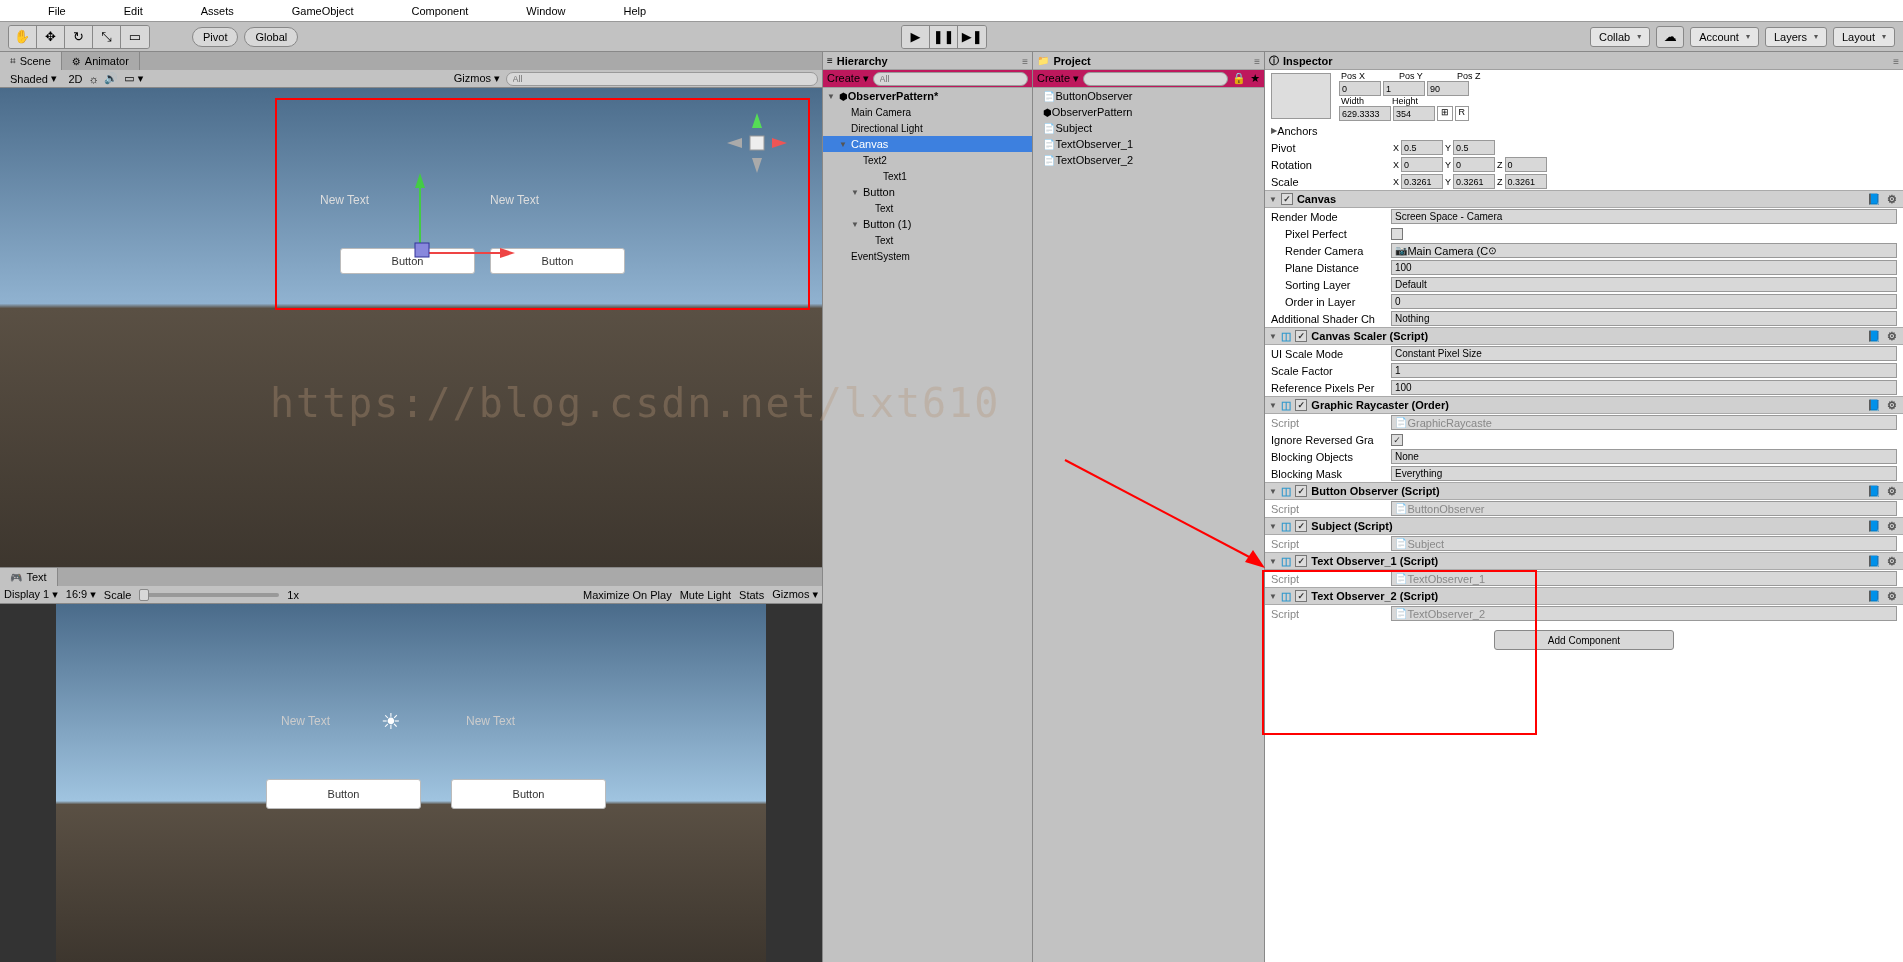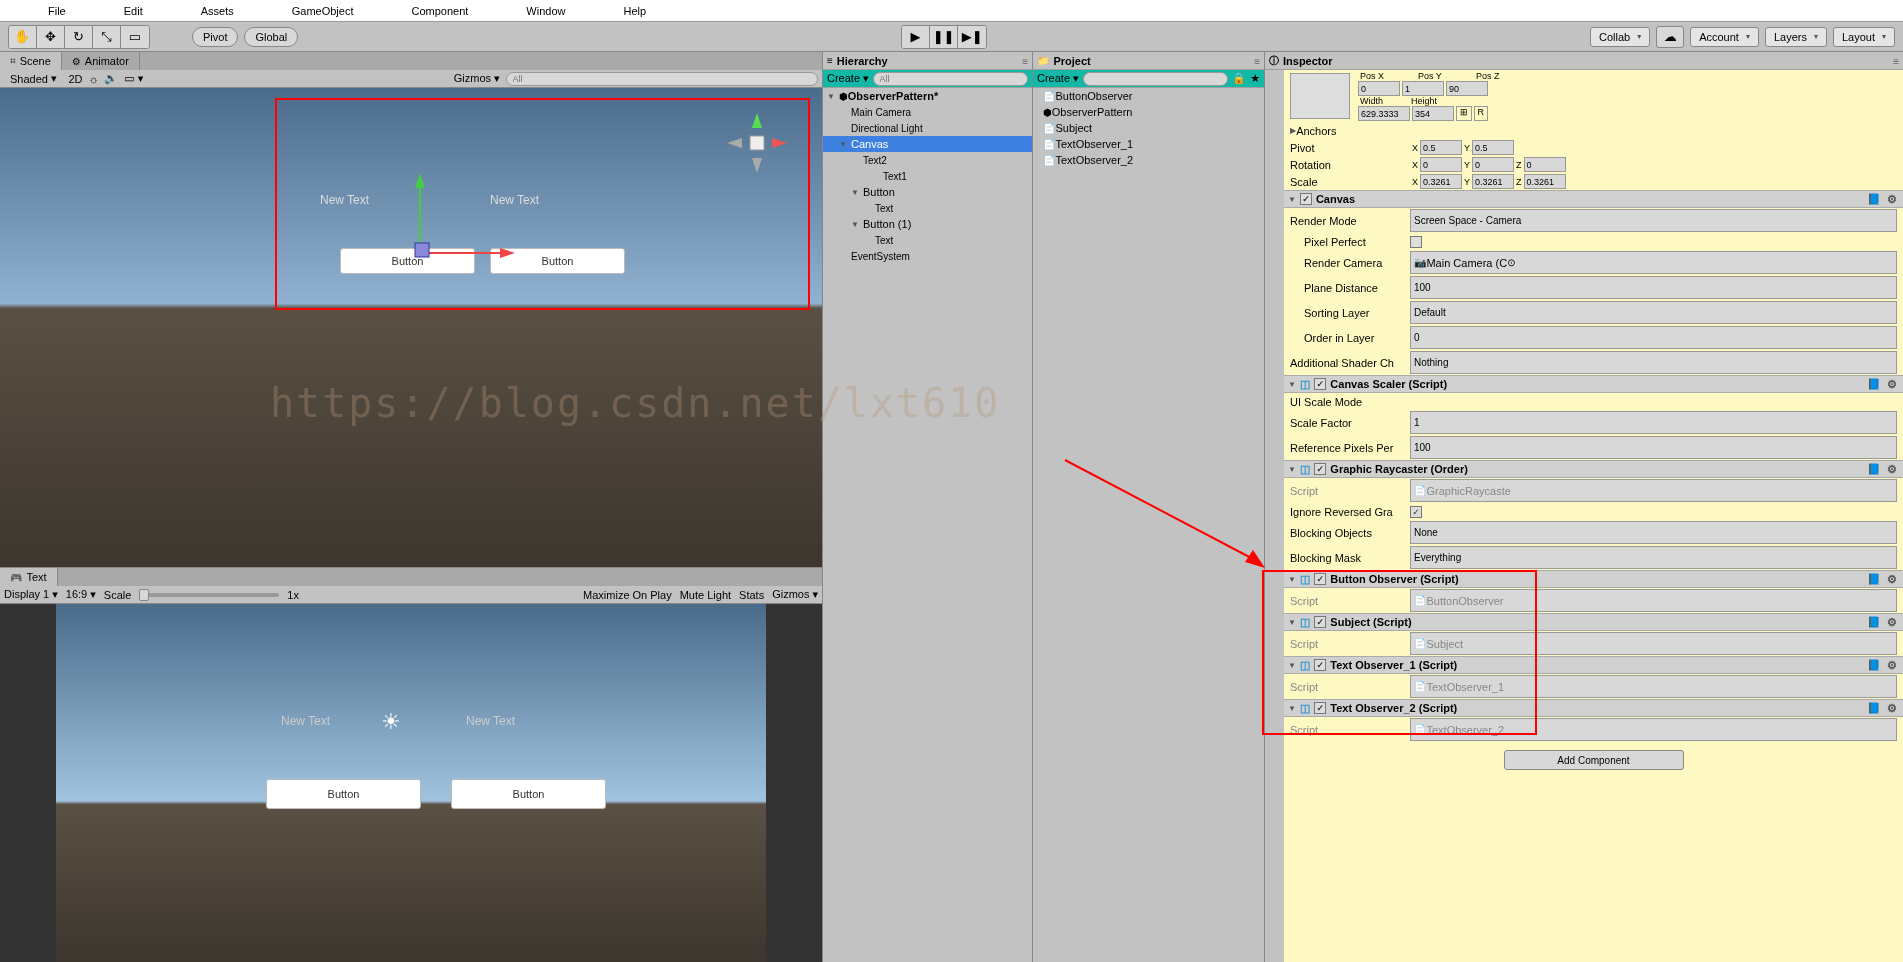--- a/index.html
+++ b/index.html
@@ -25,32 +25,32 @@
 .red-box { position:absolute; left:275px; top:10px; width:535px; height:212px; border:2px solid red; pointer-events:none; }
 .scene-text { position:absolute; color:#ddd; font-size:12px; }
 .scene-button { position:absolute; width:135px; height:26px; background:#fff; border:1px solid #bbb; border-radius:3px; display:flex; align-items:center; justify-content:center; font-size:11px; color:#333; }
 .gizmo { position:absolute; }
 .game-panel { height:395px; display:flex; flex-direction:column; border-top:1px solid #888; }
 .game-toolbar { height:18px; background:#c2c2c2; display:flex; align-items:center; padding:0 4px; gap:8px; font-size:10px; border-bottom:1px solid #888; }
 .game-view { flex:1; position:relative; background:#333; display:flex; justify-content:center; }
 .game-inner { width:710px; height:100%; background:linear-gradient(#4a6b8a 0%, #a0c4e0 55%, #5a5044 56%, #3d362e 100%); position:relative; }
 .hierarchy-col { width:210px; background:#c2c2c2; border-left:1px solid #888; display:flex; flex-direction:column; }
 .panel-header { height:18px; display:flex; align-items:center; gap:4px; padding:0 4px; background:#c2c2c2; border-bottom:1px solid #a0a0a0; font-size:10px; font-weight:bold; }
-.sub-toolbar { height:18px; background:#14b8a6; display:flex; align-items:center; padding:0 4px; gap:4px; font-size:10px; border-bottom:1px solid #a0a0a0; }
+.sub-toolbar { height:18px; background:#be185d; display:flex; align-items:center; padding:0 4px; gap:4px; font-size:10px; border-bottom:1px solid #a0a0a0; }
 .search-field { flex:1; height:14px; background:#d8d8d8; border:1px solid #999; border-radius:8px; padding:0 6px; font-size:9px; }
 .tree { flex:1; overflow:auto; background:#c2c2c2; }
 .tree-row { height:16px; display:flex; align-items:center; padding-left:4px; font-size:10px; cursor:pointer; }
 .tree-row.sel { background:#3d80df; color:#fff; }
 .tree-arrow { width:12px; font-size:8px; color:#555; }
 .project-col { width:232px; background:#c2c2c2; border-left:1px solid #888; display:flex; flex-direction:column; }
 .inspector-col { flex:1; background:#c2c2c2; border-left:1px solid #888; display:flex; flex-direction:column; overflow:hidden; }
-.insp-body { flex:1; overflow-y:auto; background:#fef9c3; padding:0;margin-left:19px; }
+.insp-body { flex:1; overflow-y:auto; background:#ffffff; padding:0; }
 .insp-row { display:flex; align-items:center; padding:1px 6px; font-size:10px; min-height:17px; }
 .insp-label { width:120px; }
-.insp-field { flex:1; height:23px; background:#d8d8d8; border:1px solid #999; padding:0 3px; font-size:10px; display:flex; align-items:center;text-align:right; }
+.insp-field { flex:1; height:15px; background:#d8d8d8; border:1px solid #999; padding:0 3px; font-size:10px; display:flex; align-items:center;text-align:right; }
 .xyz-row { display:flex; gap:2px; flex:1; }
 .xyz-lbl { font-size:9px; padding:0 2px; }
 .xyz-val { width:42px; height:15px; background:#d8d8d8; border:1px solid #999; font-size:9px; padding:0 2px; display:flex; align-items:center; }
 .comp-header { height:18px; background:#d0d0d0; border-top:1px solid #aaa; border-bottom:1px solid #aaa; display:flex; align-items:center; padding:0 4px; gap:4px; font-size:10px; font-weight:bold; }
 .comp-arrow { font-size:8px; color:#555; }
 .checkbox { width:12px; height:12px; border:1px solid #777; background:#ddd; display:inline-flex; align-items:center; justify-content:center; font-size:9px; }
 .checkbox.checked::before { content:"✓"; color:#333; }
 .gear-icon { width:14px; font-size:11px; color:#555; text-align:center; }
 .add-comp-btn { margin:8px auto; width:180px; height:20px; background:#d8d8d8; border:1px solid #888; border-radius:3px; display:flex; align-items:center; justify-content:center; font-size:10px; cursor:pointer; }
 .red-box2 { position:absolute; border:2px solid red; pointer-events:none; }
@@ -330,20 +330,21 @@
           <span class="comp-arrow">▼</span>
           <span style="color:#39c">◫</span>
           <span class="checkbox checked"></span>
           <span>Canvas Scaler (Script)</span>
           <div class="spacer"></div>
           <span>📘</span>
           <span class="gear-icon">⚙</span>
         </div>
       <div class="insp-row">
           <span class="insp-label">UI Scale Mode</span>
+          <div class="insp-field">Constant Pixel Size</div>
         </div>
       <div class="insp-row">
           <span class="insp-label">Scale Factor</span>
           <div class="insp-field">1</div>
         </div>
       <div class="insp-row">
           <span class="insp-label">Reference Pixels Per</span>
           <div class="insp-field">100</div>
         </div>
 

